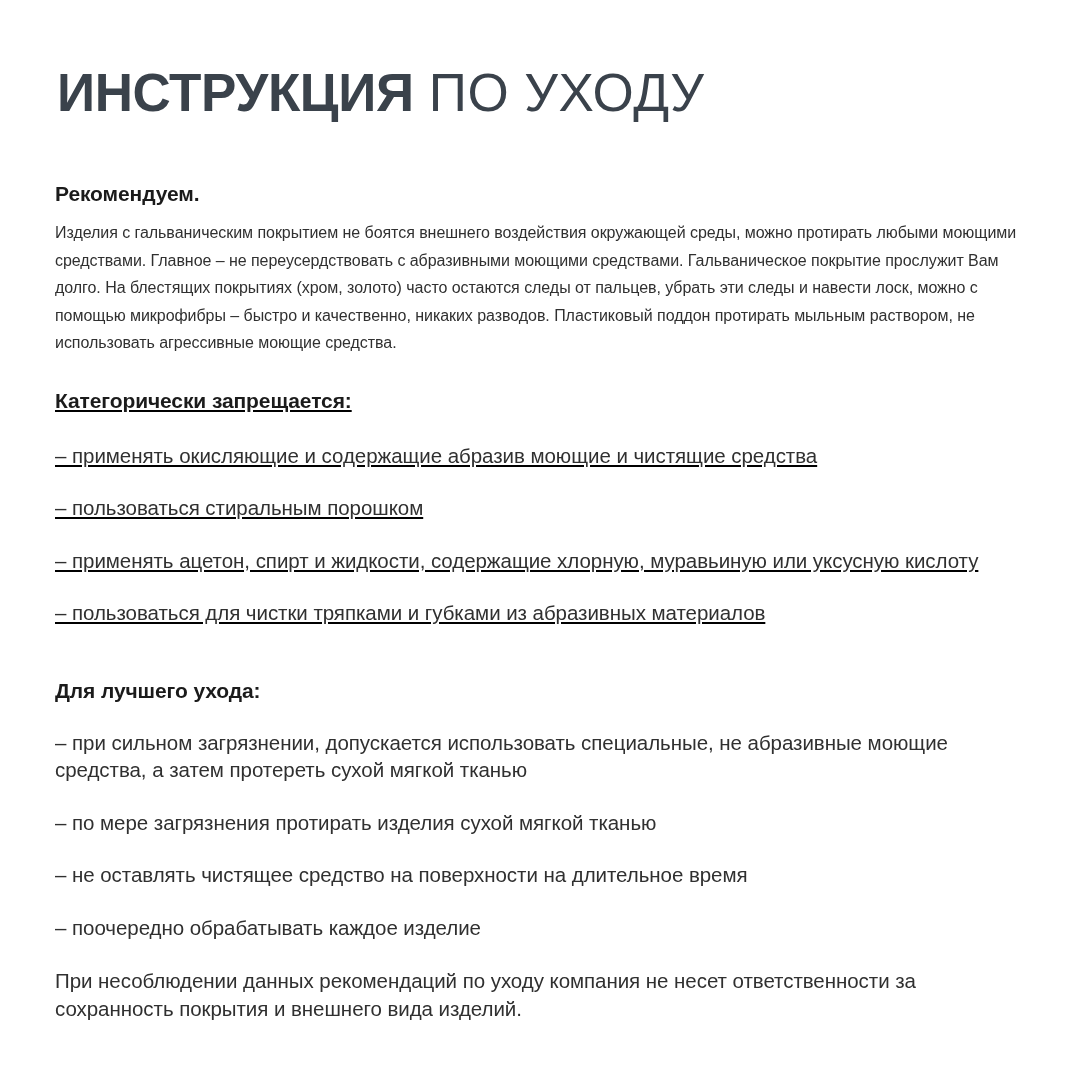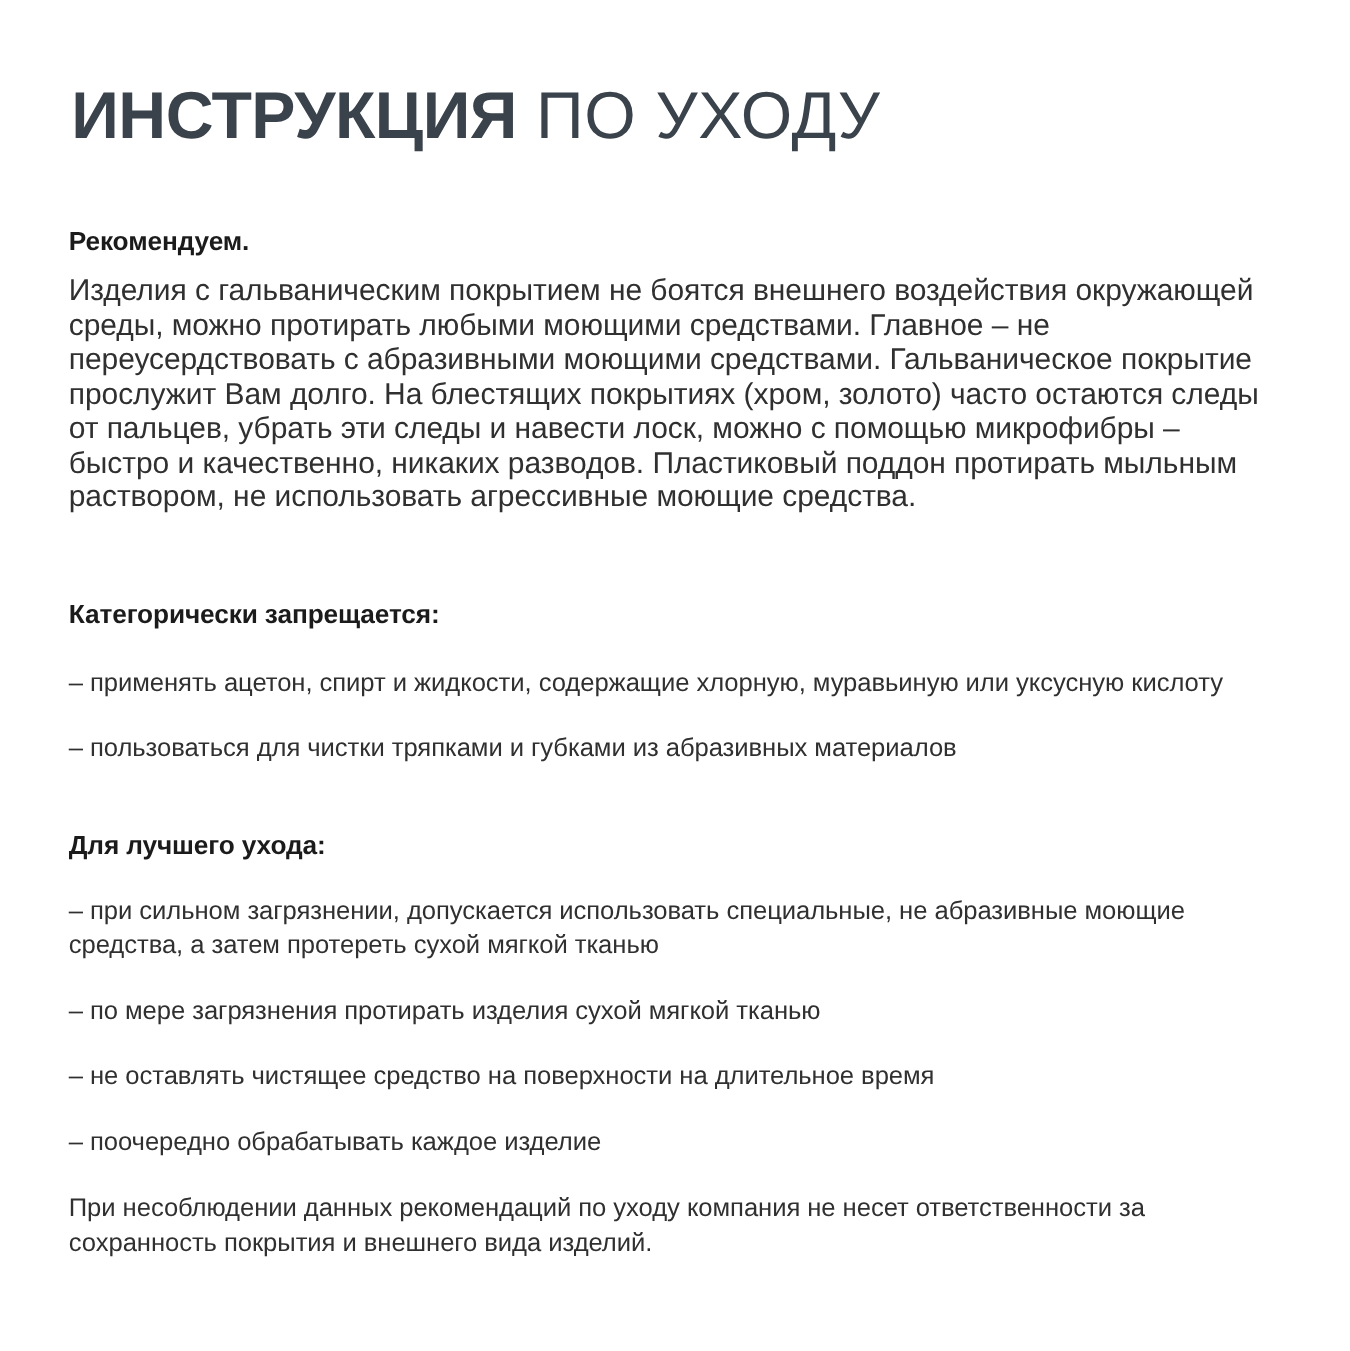--- a/index.html
+++ b/index.html
@@ -48,26 +48,26 @@
   }
   .section-heading {
     font-size: 21px;
     font-weight: 700;
     color: #1b1b1b;
     letter-spacing: -0.1px;
     margin: 0;
   }
 
   .section-recommend { margin-top: 58px; }
-  .section-forbidden { margin-top: 68px; }
+  .section-forbidden { margin-top: 32px; text-decoration: underline; }
   .section-better    { margin-top: 52px; }
 
   .body-paragraph {
     margin: 13px 0 0 0;
-    font-size: 24px;
+    font-size: 16px;
     line-height: 27.5px;
     color: #303030;
     font-weight: 400;
     letter-spacing: -0.05px;
     max-width: 985px;
   }
 
   .list {
     margin: 0;
     padding: 0;
@@ -103,20 +103,22 @@
   <h1 class="doc-title"><span class="t-bold">ИНСТРУКЦИЯ</span><span class="t-light"> ПО УХОДУ</span></h1>
 
   <section class="section section-recommend">
     <h2 class="section-heading">Рекомендуем.</h2>
     <p class="body-paragraph">Изделия с гальваническим покрытием не боятся внешнего воздействия окружающей среды, можно протирать любыми моющими средствами. Главное – не переусердствовать с абразивными моющими средствами. Гальваническое покрытие прослужит Вам долго. На блестящих покрытиях (хром, золото) часто остаются следы от пальцев, убрать эти следы и навести лоск, можно с помощью микрофибры – быстро и качественно, никаких разводов. Пластиковый поддон протирать мыльным раствором, не использовать агрессивные моющие средства.</p>
   </section>
 
   <section class="section section-forbidden">
     <h2 class="section-heading">Категорически запрещается:</h2>
     <ul class="list list--forbidden">
+      <li class="list-item">– применять окисляющие и содержащие абразив моющие и чистящие средства</li>
+      <li class="list-item">– пользоваться стиральным порошком</li>
       <li class="list-item">– применять ацетон, спирт и жидкости, содержащие хлорную, муравьиную или уксусную кислоту</li>
       <li class="list-item">– пользоваться для чистки тряпками и губками из абразивных материалов</li>
     </ul>
   </section>
 
   <section class="section section-better">
     <h2 class="section-heading">Для лучшего ухода:</h2>
     <ul class="list list--better">
       <li class="list-item">– при сильном загрязнении, допускается использовать специальные, не абразивные моющие средства, а затем протереть сухой мягкой тканью</li>
       <li class="list-item">– по мере загрязнения протирать изделия сухой мягкой тканью</li>

